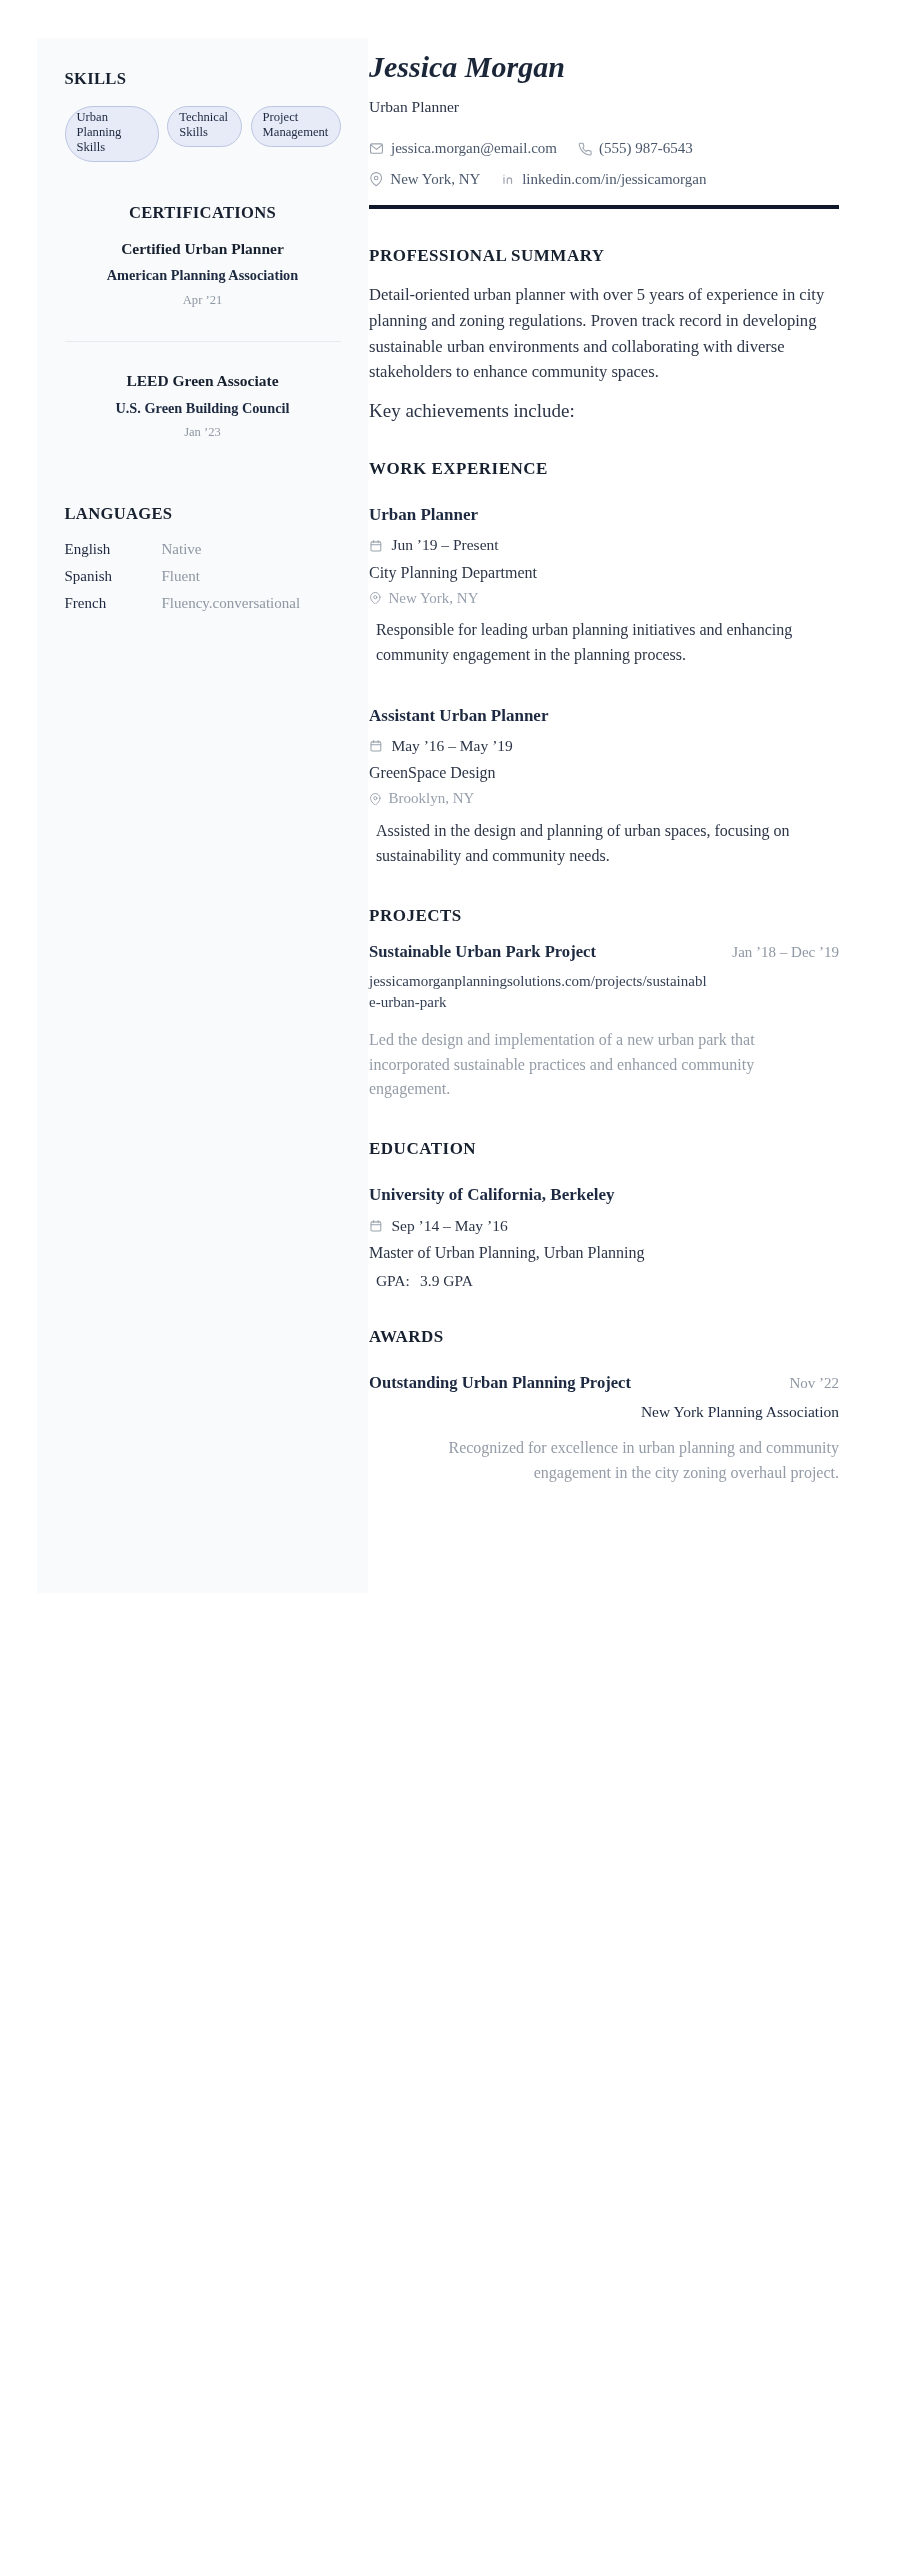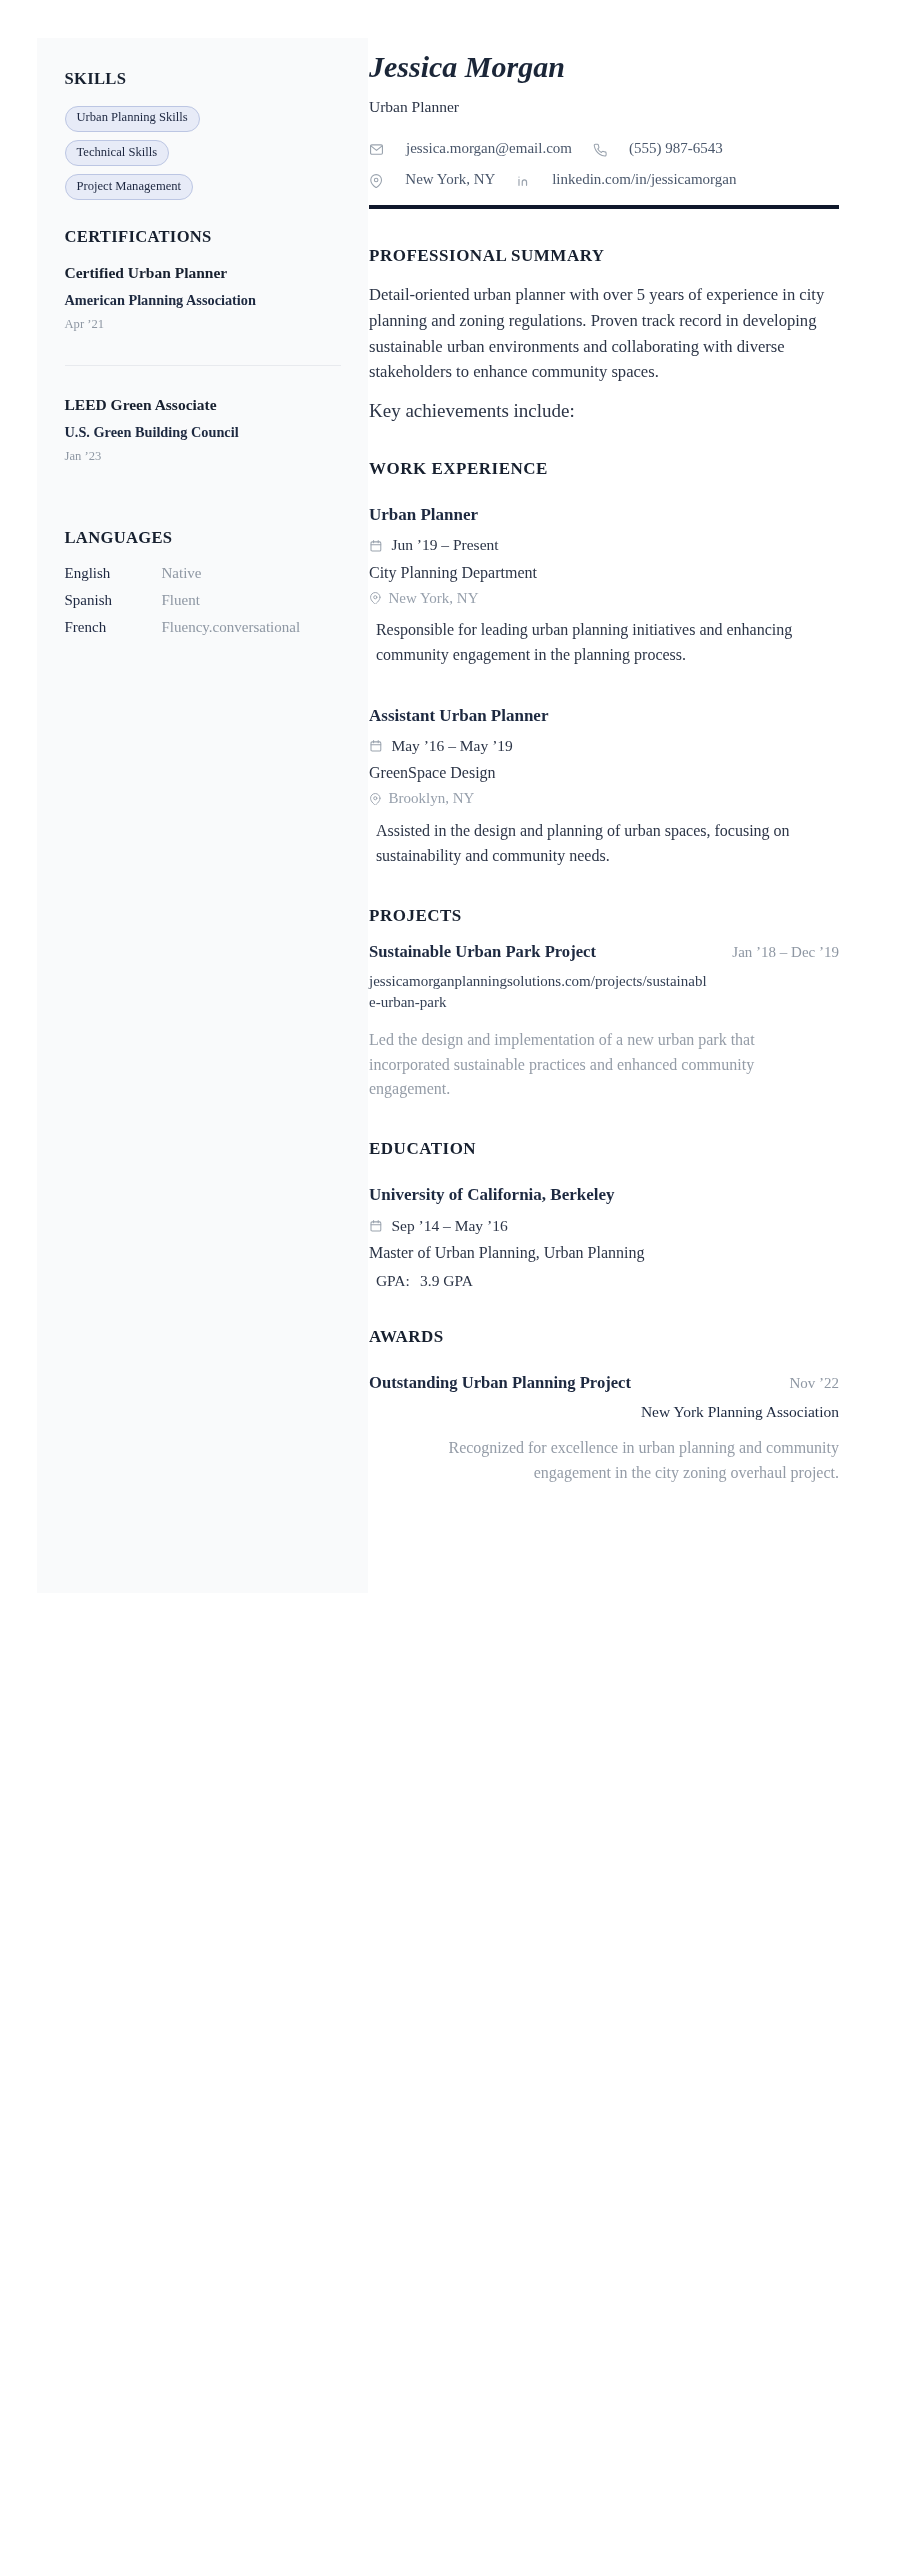--- a/index.html
+++ b/index.html
@@ -17,31 +17,31 @@
     position: absolute;
     left: 37px; top: 38px;
     width: 331px; height: 1555px;
     background: #f9fafb;
     padding: 31px 27.5px;
   }
   .side-heading {
     font-size: 16.6px; font-weight: 700; letter-spacing: 0.3px;
     color: #17202f; margin-bottom: 17px;
   }
-  .pills { display: flex; flex-direction: column; align-items: flex-start; gap: 8.6px; }
+  .pills { display: flex; flex-direction: row; align-items: flex-start; gap: 8.6px; }
   .pill {
     display: inline-block;
     background: #e7ebf7;
     border: 1.1px solid #bcc6e3;
     border-radius: 573px;
     padding: 3.4px 11px 5.2px;
     font-size: 12.6px;
     color: #1d2740;
   }
-  .side-section-certs { margin-top: 27px; }
+  .side-section-certs { margin-top: 41px; text-align: center; }
   .cert-name { font-size: 15.5px; font-weight: 700; color: #17202f; margin-bottom: 9.7px; }
   .cert-org  { font-size: 14.3px; font-weight: 700; color: #1d2940; margin-bottom: 8.6px; }
   .cert-date { font-size: 12.6px; color: #8e97a3; }
   .cert-divider { border: 0; border-top: 1.1px solid #e8eaee; margin: 33px 0 30px; }
   .side-section-langs { margin-top: 64px; }
   .lang-row { display: flex; font-size: 15px; margin-bottom: 9.7px; }
   .lang-name { width: 97px; color: #1d2740; flex-shrink: 0; }
   .lang-level { color: #8e97a3; }
 
   
@@ -49,21 +49,21 @@
     position: absolute;
     left: 369px; top: 50px;
     width: 470px;
   }
   .person-name {
     font-size: 30px; font-weight: 700; font-style: italic;
     color: #1b2638; line-height: 1.15; margin-bottom: 13.8px;
   }
   .person-title { font-size: 15.5px; color: #2c3547; margin-bottom: 24px; }
   .contact-row { display: flex; align-items: center; gap: 20.6px; margin-bottom: 13.8px; }
-  .contact-item { display: flex; align-items: flex-end; gap: 22px; font-size: 15px; color: #4a576b; }
+  .contact-item { display: flex; align-items: center; gap: 7px; font-size: 15px; color: #4a576b; }
   .icon { color: #9aa3ae; flex-shrink: 0; }
   .rule { border: 0; height: 4px; background: #10182b; margin-top: 17px; }
 
   .main-heading {
     font-size: 17px; font-weight: 700; letter-spacing: 0.5px;
     color: #17202f; margin: 37px 0 16px;
   }
   .summary-text { font-size: 16.6px; line-height: 1.55; color: #2c3547; hyphens: auto; margin-bottom: 15px; }
   .key-line { font-size: 19px; color: #2c3547; }
 

